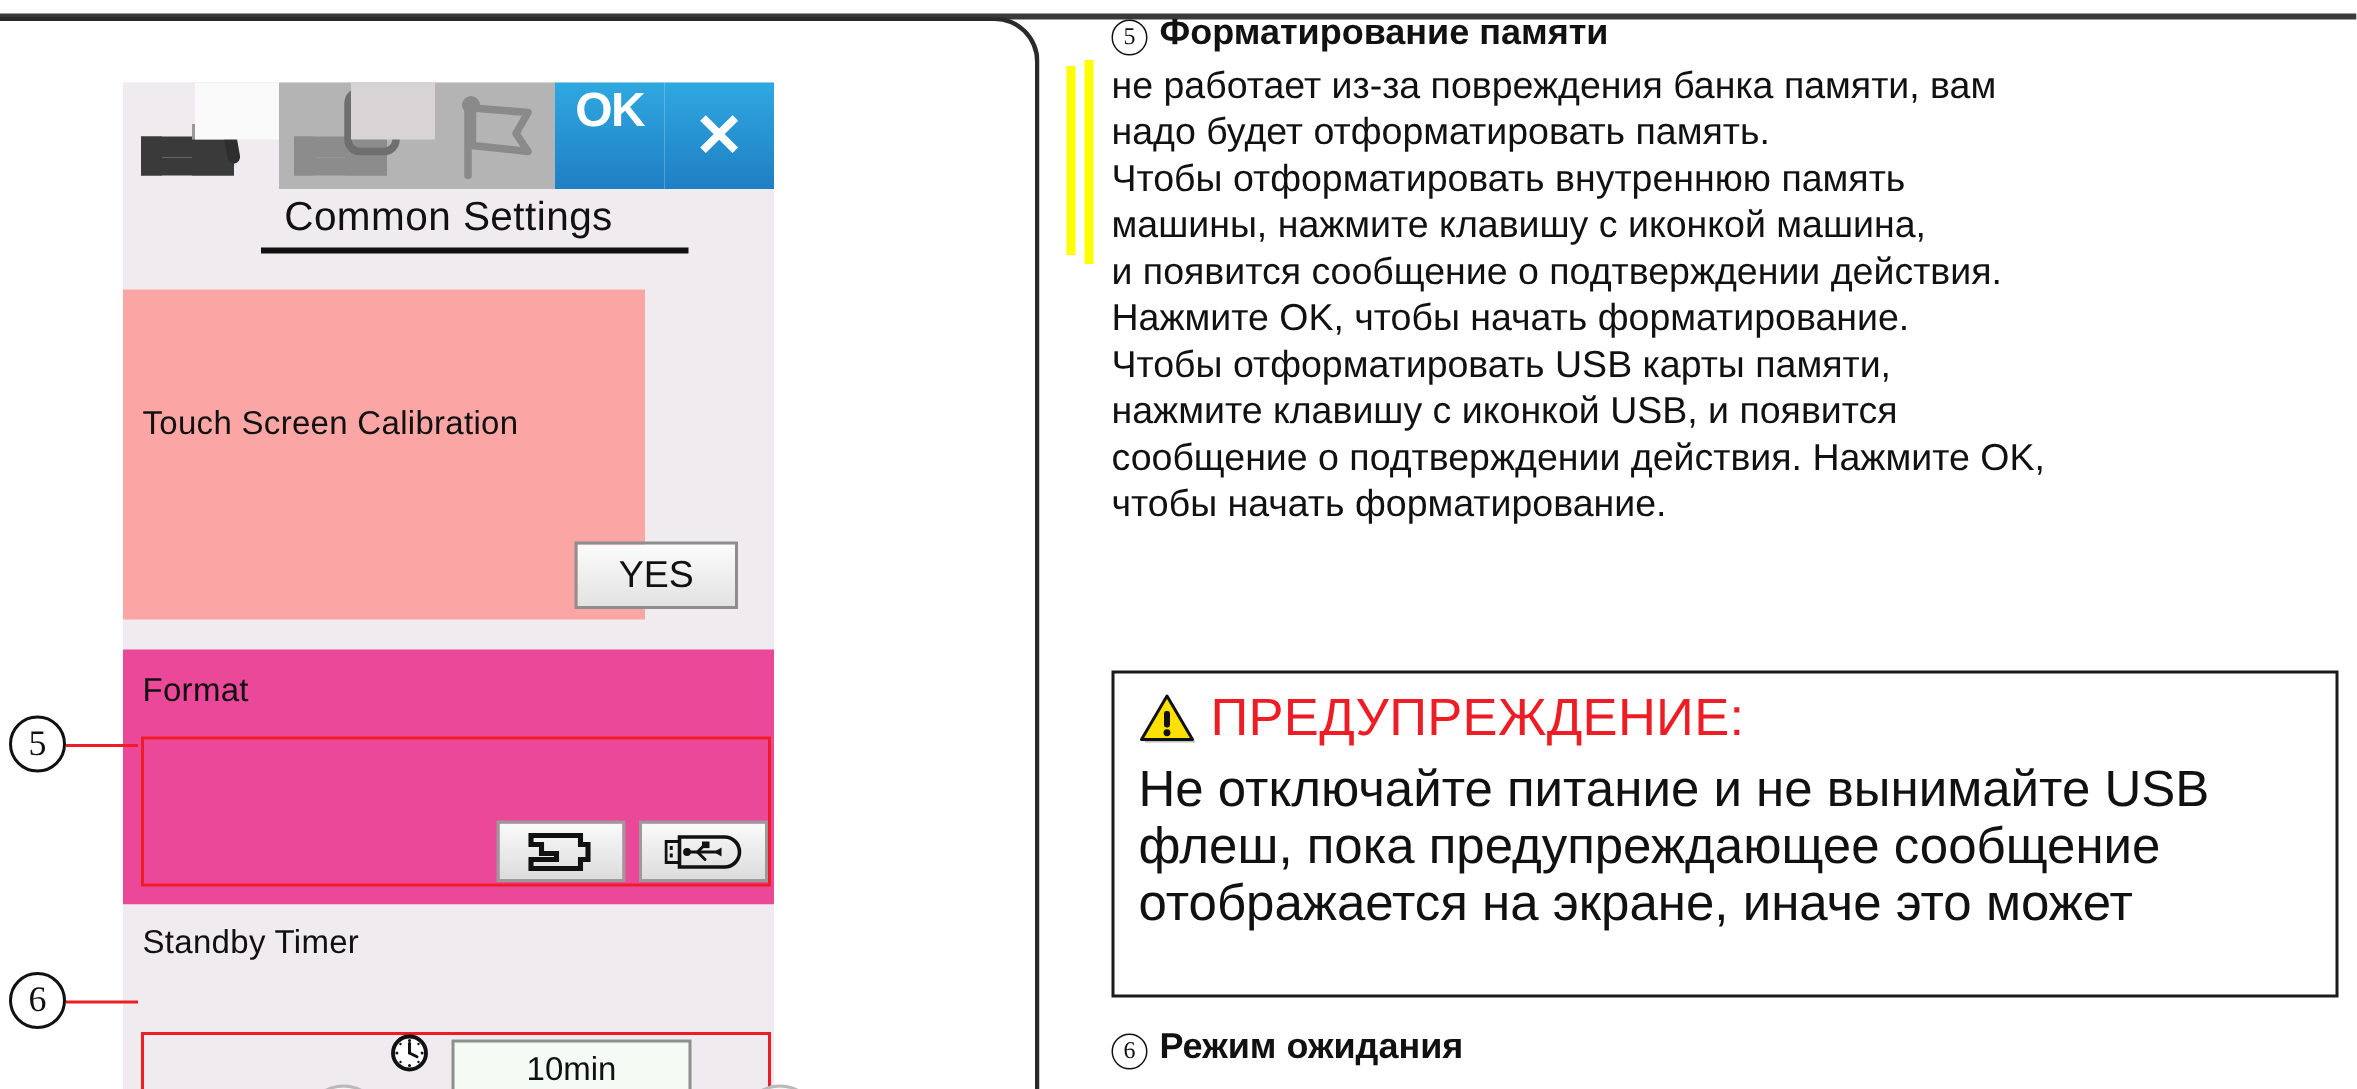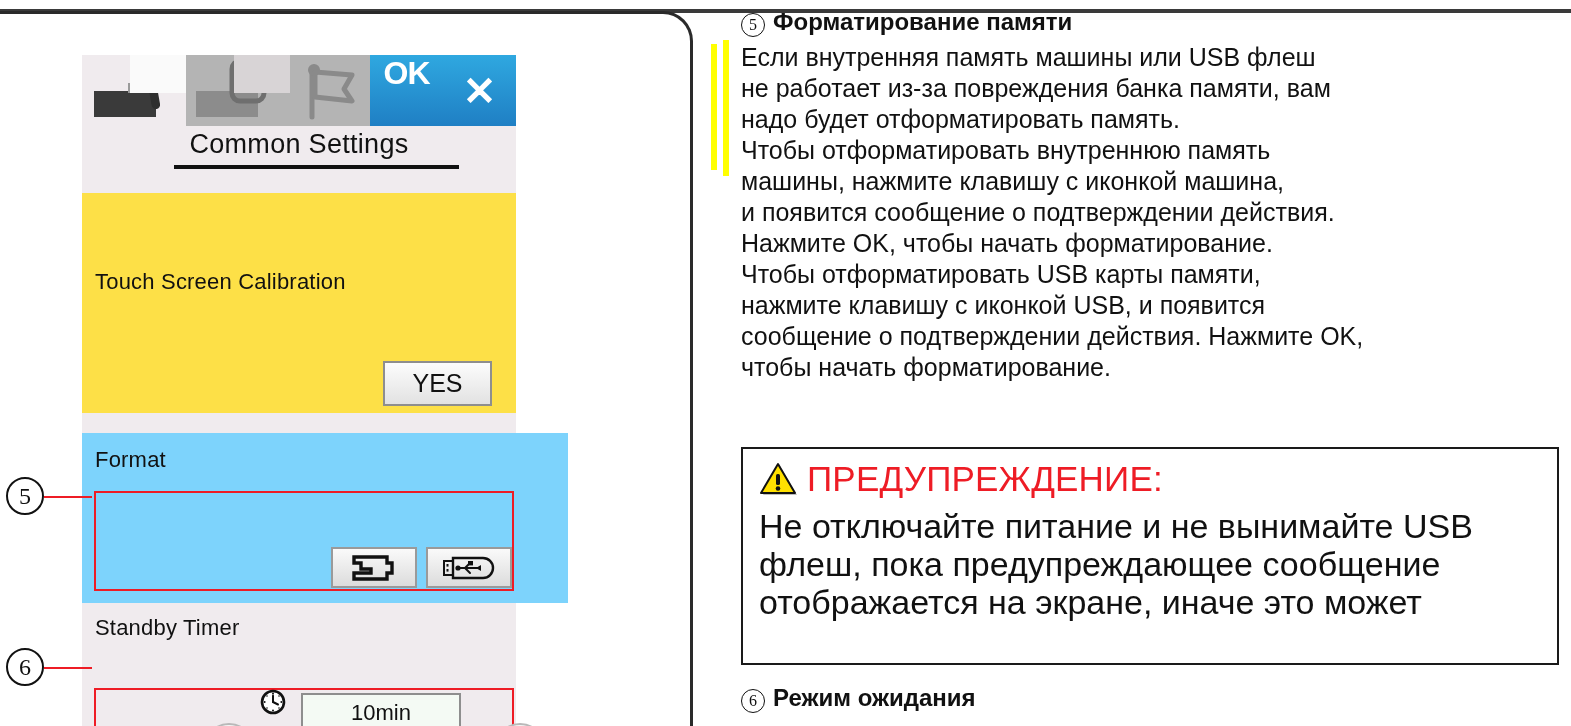--- a/index.html
+++ b/index.html
@@ -63,40 +63,40 @@
     position: absolute; left: 0; top: 74px; width: 434px;
     text-align: center; font-size: 27px; color: #111;
     font-family: "Liberation Sans", sans-serif; letter-spacing: .3px;
   }
   .title-rule {
     position: absolute; left: 92px; top: 110px; width: 285px; height: 4px; background: #111;
   }
 
   
   .sec-calib {
-    position: absolute; left: 0; top: 138px; width: 434px; height: 220px;
-    background: #fde047;
+    position: absolute; left: 0; top: 138px; width: 348px; height: 220px;
+    background: #fca5a5;
   }
   .sec-label {
     position: absolute; font-size: 22px; color: #111; letter-spacing: .2px;
     font-family: "Liberation Sans", sans-serif; white-space: nowrap;
   }
   .calib-label { left: 13px; top: 76px; }
   .yes-btn {
     position: absolute; left: 301px; top: 168px; width: 109px; height: 45px;
     background: linear-gradient(180deg,#fcfcfc 0%,#e2e2e2 100%);
     border: 2px solid #8e8e8e;
     display: flex; align-items: center; justify-content: center;
     font-size: 25px; color: #111; font-family: "Liberation Sans", sans-serif;
   }
 
   
   .sec-format {
-    position: absolute; left: 0; top: 378px; width: 486px; height: 170px;
-    background: #7dd3fc;
+    position: absolute; left: 0; top: 378px; width: 434px; height: 170px;
+    background: #ec4899;
   }
   .format-label { left: 13px; top: 14px; }
   .red-box-5 {
     position: absolute; left: 12px; top: 58px; width: 420px; height: 100px;
     border: 2px solid #ee1c25;
   }
   .icon-btn {
     position: absolute; top: 492px; height: 41px;
     background: linear-gradient(180deg,#fafafa 0%,#dcdcdc 100%);
     border: 2px solid #9a9a9a;
@@ -311,21 +311,20 @@
   <div class="callout-line c6-line"></div>
 
   <div class="right-col">
 
     <div class="sec-head head5">
       <span class="sec-num">5</span>
       <span>Форматирование памяти</span>
     </div>
 
     <div class="body5" id="body5">
-        <div class="body-line">Если внутренняя память машины или USB флеш</div>
         <div class="body-line">не работает из-за повреждения банка памяти, вам</div>
         <div class="body-line">надо будет отформатировать память.</div>
         <div class="body-line">Чтобы отформатировать внутреннюю память</div>
         <div class="body-line">машины, нажмите клавишу с иконкой машина,</div>
         <div class="body-line">и появится сообщение о подтверждении действия.</div>
         <div class="body-line">Нажмите OK, чтобы начать форматирование.</div>
         <div class="body-line">Чтобы отформатировать USB карты памяти,</div>
         <div class="body-line">нажмите клавишу с иконкой USB, и появится</div>
         <div class="body-line">сообщение о подтверждении действия. Нажмите OK,</div>
         <div class="body-line">чтобы начать форматирование.</div>

